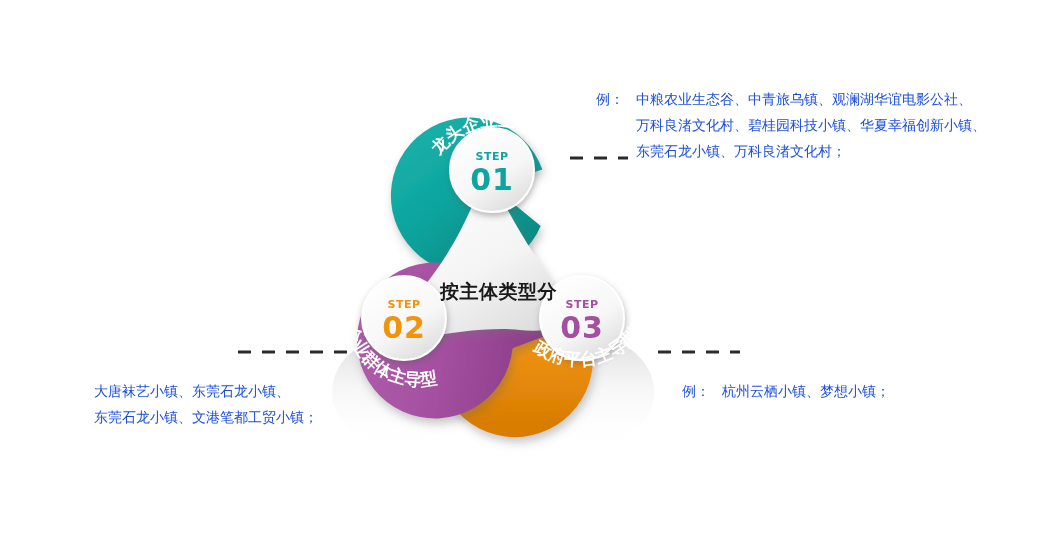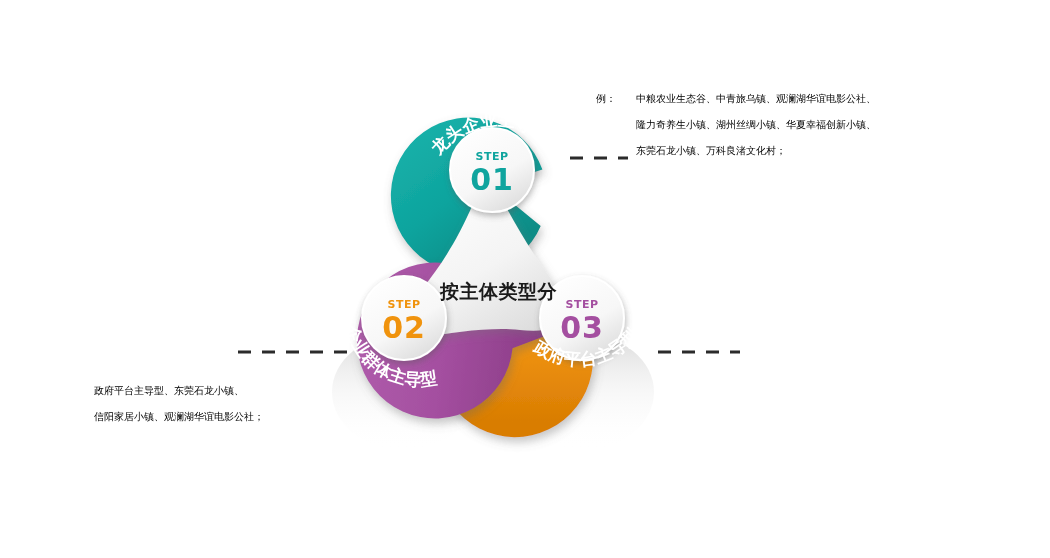--- a/index.html
+++ b/index.html
@@ -18,22 +18,22 @@
   #stage {
     position: absolute;
     left: 0; top: 0;
     width: 1050px;
     height: 558px;
   }
 
   .note {
     position: absolute;
     font-family: "DejaVu Sans", "Liberation Sans", sans-serif;
-    font-size: 10px;
-    color: #000000;
+    font-size: 14px;
+    color: #1d4ed8;
     line-height: 26px;
     white-space: nowrap;
   }
   .note .lead {
     display: inline-block;
     width: 40px;
   }
   .note .ln {
     display: block;
   }
@@ -182,23 +182,26 @@
 
     <text x="440" y="298" font-family="'DejaVu Sans','Liberation Sans',sans-serif" font-size="19" font-weight="bold" fill="#1a1a1a" letter-spacing="0.5">按主体类型分</text>
 
     <line x1="570" y1="158" x2="628" y2="158" stroke="#2b2b2b" stroke-width="3.2" stroke-dasharray="13 11" stroke-linecap="butt"></line>
     <line x1="238" y1="352" x2="352" y2="352" stroke="#2b2b2b" stroke-width="3.2" stroke-dasharray="13 11" stroke-linecap="butt"></line>
     <line x1="658" y1="352" x2="740" y2="352" stroke="#2b2b2b" stroke-width="3.2" stroke-dasharray="13 11" stroke-linecap="butt"></line>
   </svg>
 
   <div class="note" id="note-top">
     <span class="ln"><span class="lead">例：</span><span>中粮农业生态谷、中青旅乌镇、观澜湖华谊电影公社、</span></span>
-    <span class="ln indent">隆力奇养生小镇、湖州丝绸小镇、华夏幸福创新小镇、</span>
+    <span class="ln indent">万科良渚文化村、碧桂园科技小镇、华夏幸福创新小镇、</span>
     <span class="ln indent">东莞石龙小镇、万科良渚文化村；</span>
   </div>
 
   <div class="note" id="note-left">
-    <span class="ln indent">政府平台主导型、东莞石龙小镇、</span>
-    <span class="ln indent">信阳家居小镇、观澜湖华谊电影公社；</span>
+    <span class="ln indent">大唐袜艺小镇、东莞石龙小镇、</span>
+    <span class="ln indent">东莞石龙小镇、文港笔都工贸小镇；</span>
   </div>
 
+  <div class="note" id="note-right">
+    <span class="ln"><span class="lead">例：</span><span>杭州云栖小镇、梦想小镇；</span></span>
+  </div>
 
 </div>
 
 </body></html>

